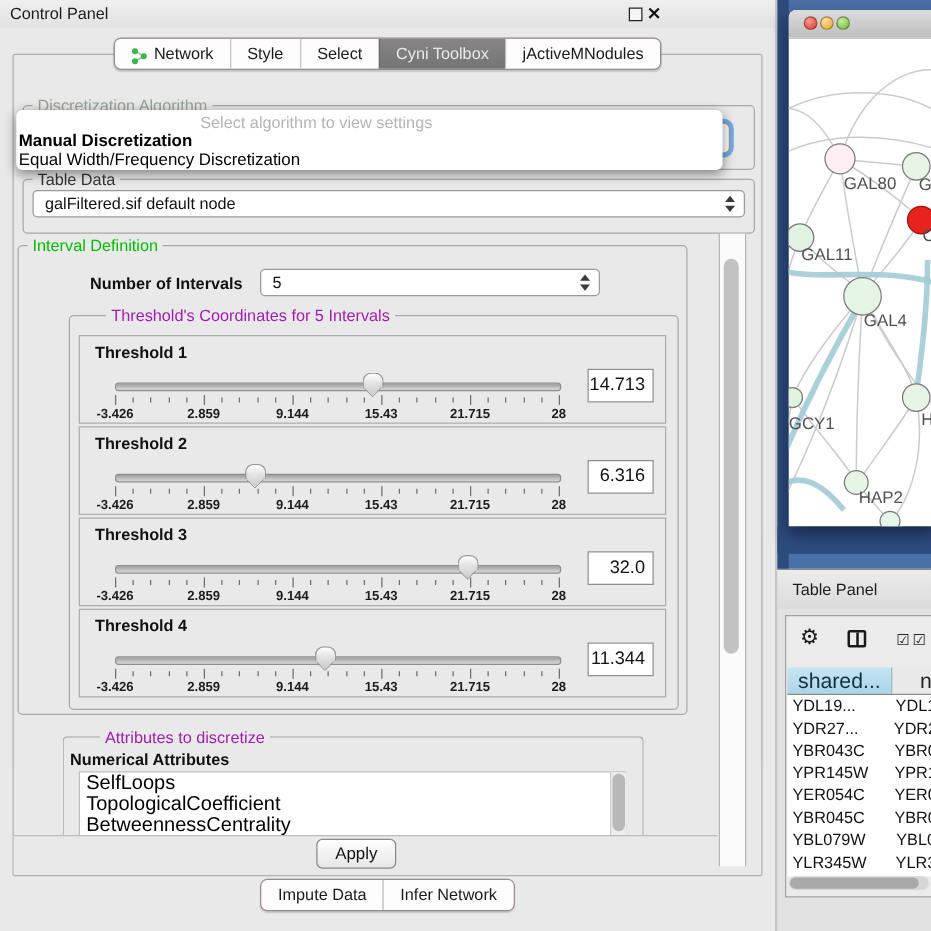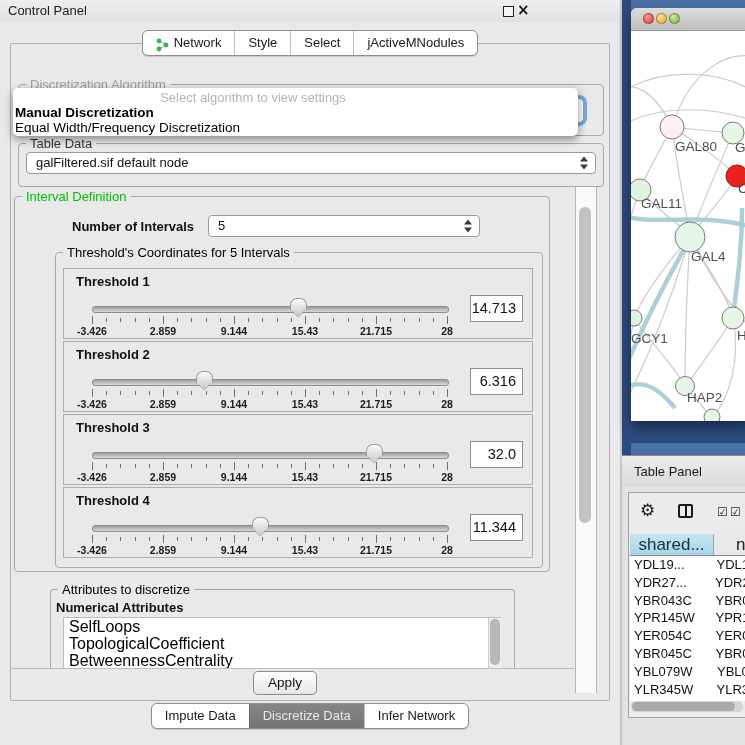--- a/index.html
+++ b/index.html
@@ -25,21 +25,21 @@
        display:flex;align-items:center;gap:5px;}
   .tab + .tab{border-left:1px solid #c2c2c2;}
   .tab.selected{background:linear-gradient(#868686,#747474);color:#e9e9e9;border-left-color:#6b6b6b;}
   .tab .net-ic{display:none;width:13px;height:14px;}
   .tab.has-icon .net-ic{display:inline-block;}
 
   
   .group{position:absolute;border:1px solid #a8a8a8;border-radius:4px;}
   .legend{position:absolute;top:-8px;left:7px;background:#e9e9e9;padding:0 4px;font-size:13px;white-space:nowrap;}
   .legend.green{color:#00bd00;}
-  .legend.blue{color:#000000;}
+  .legend.blue{color:#a21caf;margin-left:22px;}
   .legend.gray{color:#97a297;}
   .legend.dark{color:#333;}
 
   .combo{position:absolute;background:#fff;border:1px solid #9a9a9a;border-radius:4px;font-size:13px;
          color:#111;line-height:20px;padding-left:9px;box-sizing:border-box;}
   .stepper{position:absolute;right:6px;top:50%;width:9px;height:13px;transform:translateY(-50%);}
   .stepper::before{content:"";position:absolute;left:0;top:0;border-left:4.5px solid transparent;
       border-right:4.5px solid transparent;border-bottom:5px solid #3a3a3a;}
   .stepper::after{content:"";position:absolute;left:0;bottom:0;border-left:4.5px solid transparent;
       border-right:4.5px solid transparent;border-top:5px solid #3a3a3a;}
@@ -165,20 +165,24 @@
           <div class="tab">
 
             <span class="tab-label">Style</span>
           </div>
 
           <div class="tab">
 
             <span class="tab-label">Select</span>
           </div>
 
+          <div class="tab selected">
+
+            <span class="tab-label">Cyni Toolbox</span>
+          </div>
 
           <div class="tab">
 
             <span class="tab-label">jActiveMNodules</span>
           </div>
 
       </div>
     </div>
 
     <div class="group" style="left:18px;top:84px;width:584px;height:50px;">
@@ -425,23 +429,20 @@
     <div class="abs apply-strip"></div>
     <div class="abs apply-btn">Apply</div>
 
     <div class="abs tabbar tabbar-bottom">
       <div class="seg">
 
           <div class="tab">
             <span class="tab-label">Impute Data</span>
           </div>
 
-          <div class="tab selected">
-            <span class="tab-label">Discretize Data</span>
-          </div>
 
           <div class="tab">
             <span class="tab-label">Infer Network</span>
           </div>
 
       </div>
     </div>
   </div>
 
   <div class="abs divider"></div>

